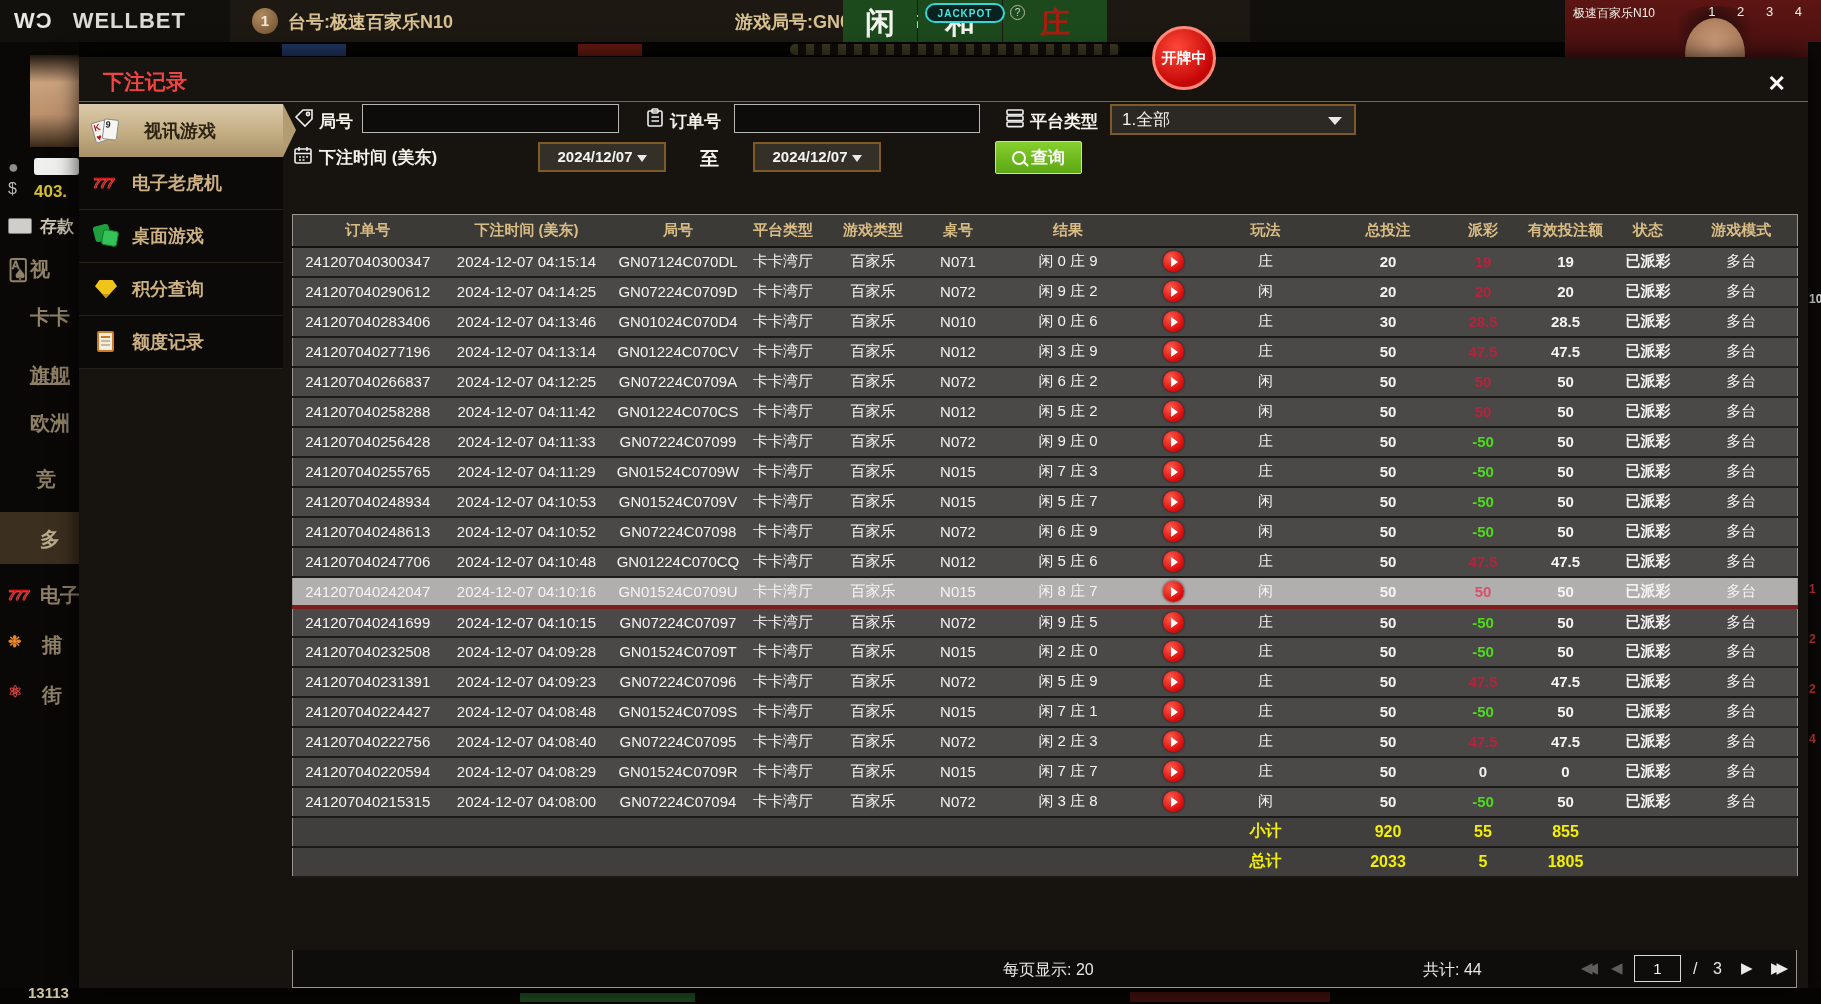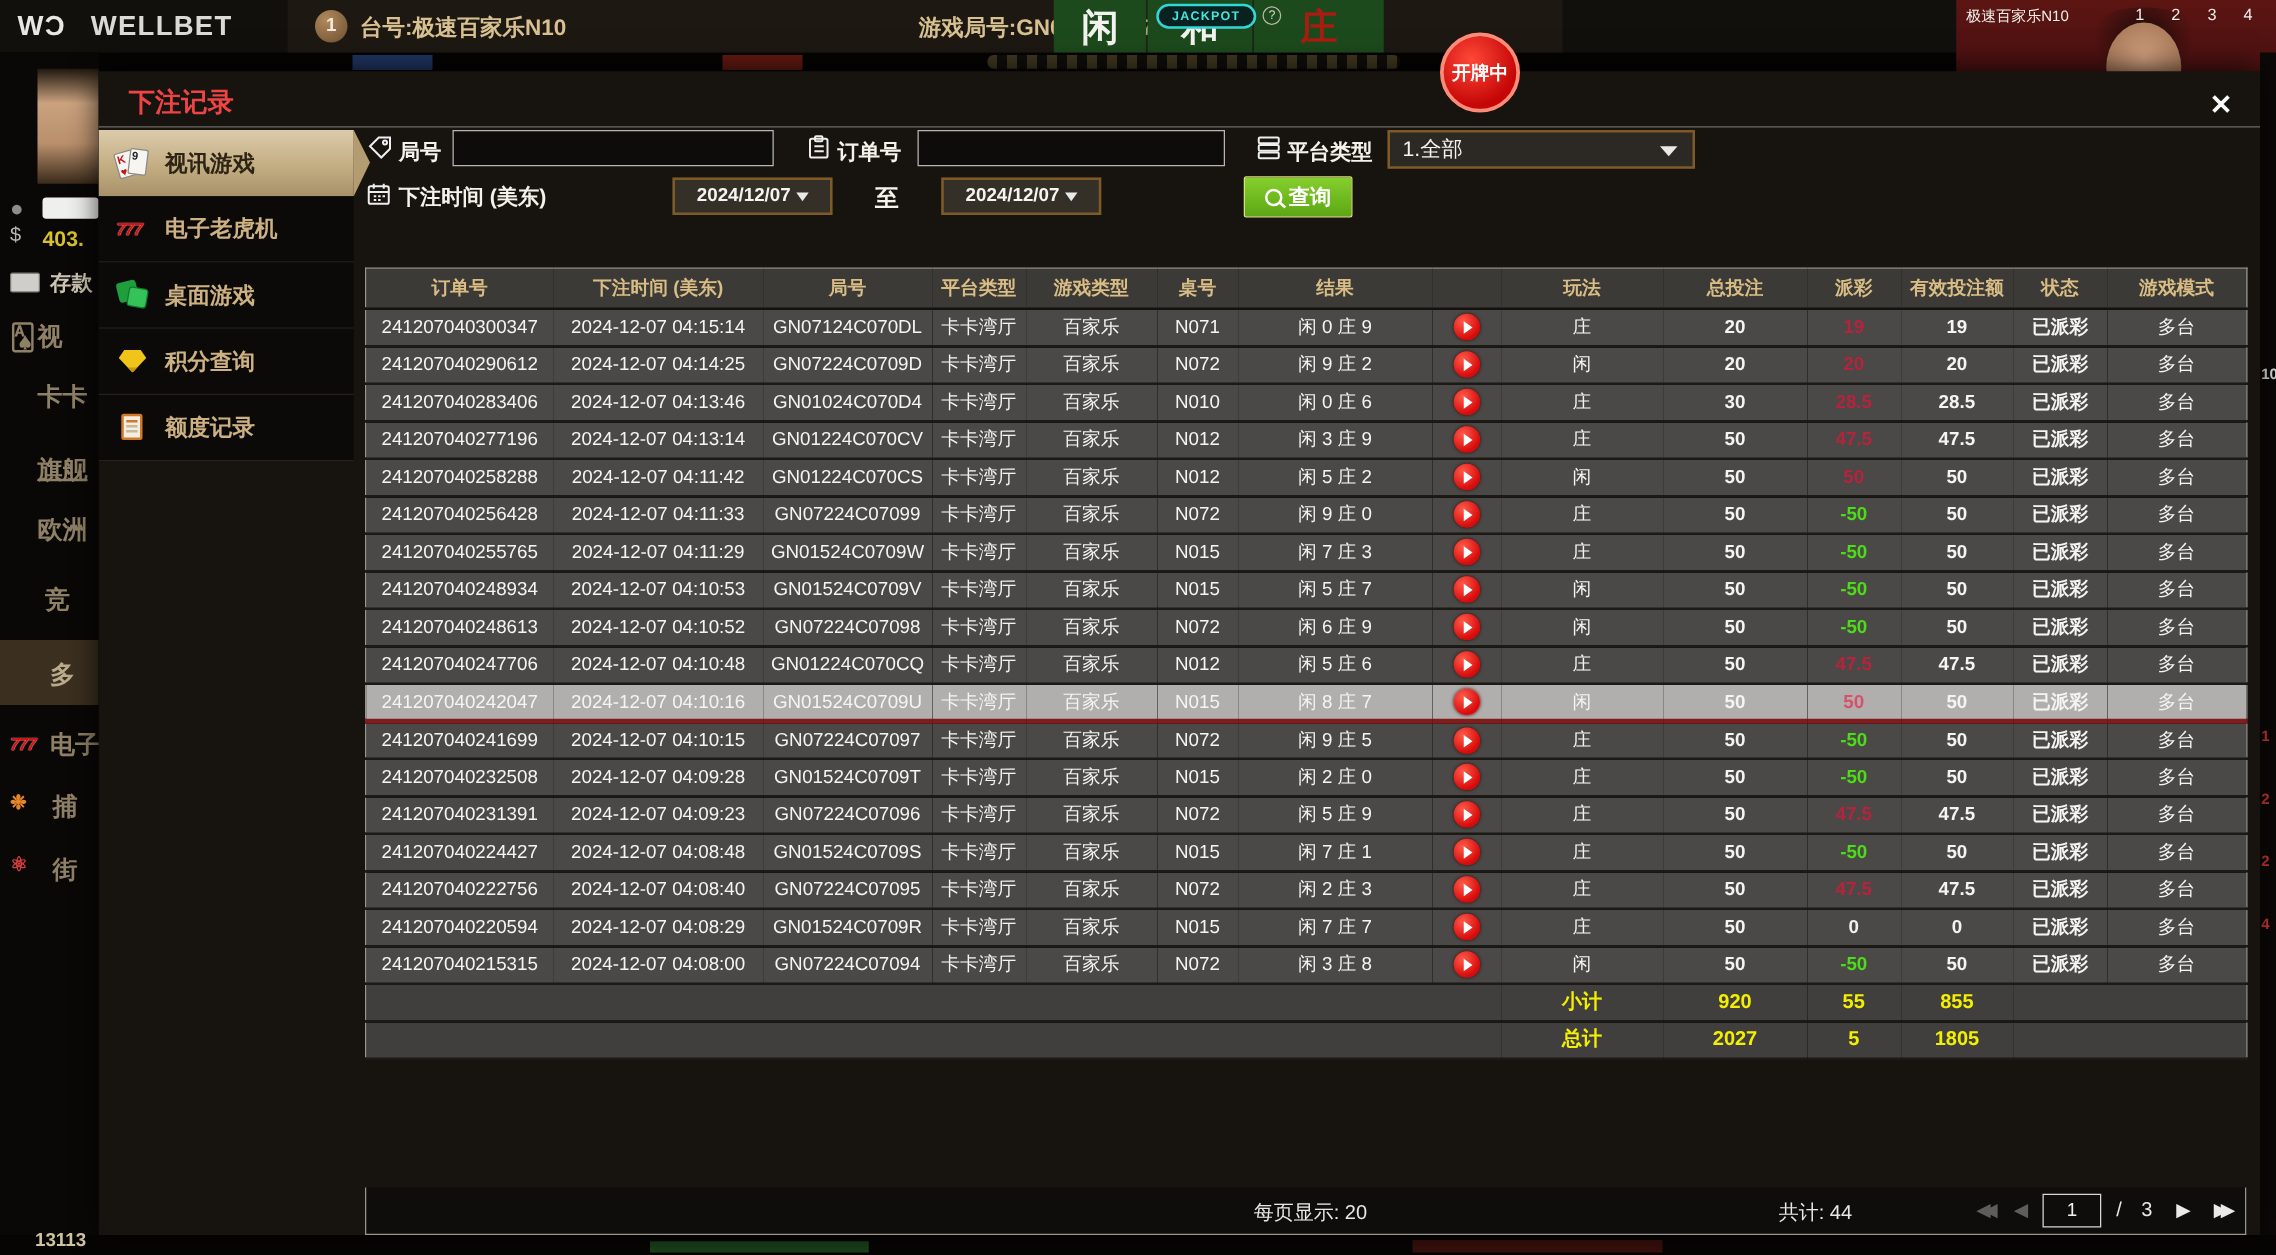--- a/index.html
+++ b/index.html
@@ -71,21 +71,21 @@
   .mtitle { position:absolute; left:24px; top:11px; color:#ef4444; font-size:21px; font-weight:bold; }
   .mclose { position:absolute; right:22px; top:14px; color:#fbfbfb; font-size:22px; font-weight:bold; cursor:pointer; }
   .mdiv { position:absolute; left:0; top:44px; width:100%; height:1px; background:#6e6b66; }
 
   
   .menu { position:absolute; left:0; top:47px; width:204px; }
   .mi { position:relative; width:204px; height:53px; background:#0b0a08; border-bottom:1px solid #262219;
         display:flex; align-items:center; padding-left:14px; gap:11px; cursor:pointer; }
   .mi .lbl { color:#cdb183; font-size:18px; font-weight:bold; }
   .mi.active { background:linear-gradient(180deg,#dccbab 0%,#c0aa7f 60%,#a8916a 100%); border-bottom:none; }
-  .mi.active .lbl { color:#2e2414; }
+  .mi.active .lbl { color:#2e2414;margin-left:12px; }
   .mi.active::after { content:""; position:absolute; right:-13px; top:0; border-top:26px solid transparent;
         border-bottom:27px solid transparent; border-left:13px solid #b39c72; }
   .micon { width:28px; height:26px; position:relative; flex:0 0 28px; }
   .card { position:absolute; width:15px; height:21px; background:#f6f5f2; border:1px solid #8a8a86;
           border-radius:2px; font-size:9px; font-weight:bold; text-align:left; padding-left:1px; line-height:10px; }
   .card.k { left:0; top:3px; transform:rotate(-16deg); color:#c01818; }
   .card.n9 { left:10px; top:1px; transform:rotate(7deg); color:#222; }
   .i777 { color:#d41414; font-size:14px; font-weight:bold; font-style:italic; line-height:26px;
           text-shadow:0 0 1px #fff,0 1px 0 #7a0c0c; letter-spacing:-1px; }
   .gcard { position:absolute; width:16px; height:16px; border-radius:3px; }
@@ -410,20 +410,36 @@
               <td>闲 3 庄 9</td>
               <td><span class="playbtn"><span class="tri"></span></span></td>
               <td>庄</td>
               <td class="num">50</td>
               <td class="payout pos">47.5</td>
               <td class="num">47.5</td>
               <td class="status">已派彩</td>
               <td class="mode">多台</td>
             </tr>
             <tr>
+              <td>241207040266837</td>
+              <td>2024-12-07 04:12:25</td>
+              <td>GN07224C0709A</td>
+              <td>卡卡湾厅</td>
+              <td>百家乐</td>
+              <td>N072</td>
+              <td>闲 6 庄 2</td>
+              <td><span class="playbtn"><span class="tri"></span></span></td>
+              <td>闲</td>
+              <td class="num">50</td>
+              <td class="payout pos">50</td>
+              <td class="num">50</td>
+              <td class="status">已派彩</td>
+              <td class="mode">多台</td>
+            </tr>
+            <tr>
               <td>241207040258288</td>
               <td>2024-12-07 04:11:42</td>
               <td>GN01224C070CS</td>
               <td>卡卡湾厅</td>
               <td>百家乐</td>
               <td>N012</td>
               <td>闲 5 庄 2</td>
               <td><span class="playbtn"><span class="tri"></span></span></td>
               <td>闲</td>
               <td class="num">50</td>
@@ -646,21 +662,21 @@
             <td class="empty" colspan="8"></td>
             <td>小计</td>
             <td>920</td>
             <td>55</td>
             <td>855</td>
             <td class="empty" colspan="2"></td>
           </tr>
           <tr class="sum">
             <td class="empty" colspan="8"></td>
             <td>总计</td>
-            <td>2027</td>
+            <td>2033</td>
             <td>5</td>
             <td>1805</td>
             <td class="empty" colspan="2"></td>
           </tr>
         </tfoot>
       </table>
     </div>
 
     <div id="pagebar">
       <span class="pgtext pg-per">每页显示: 20</span>

